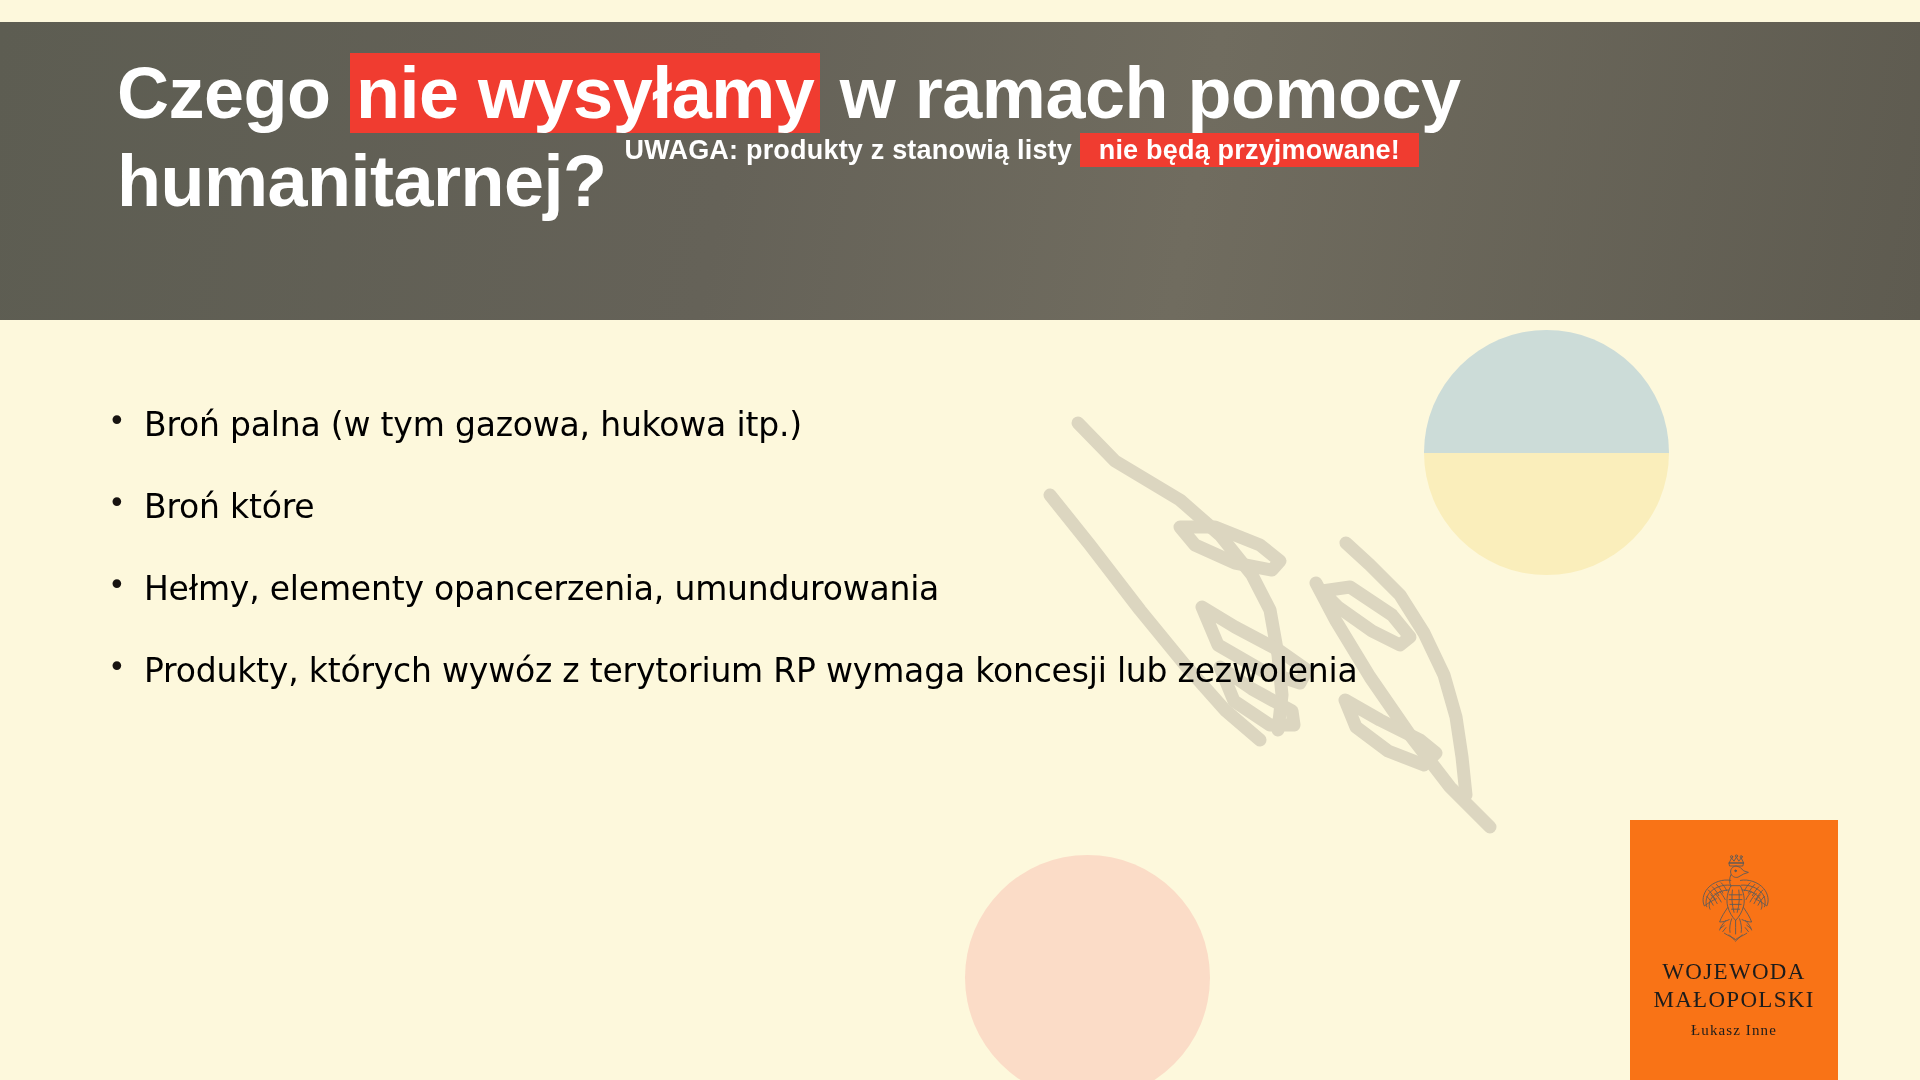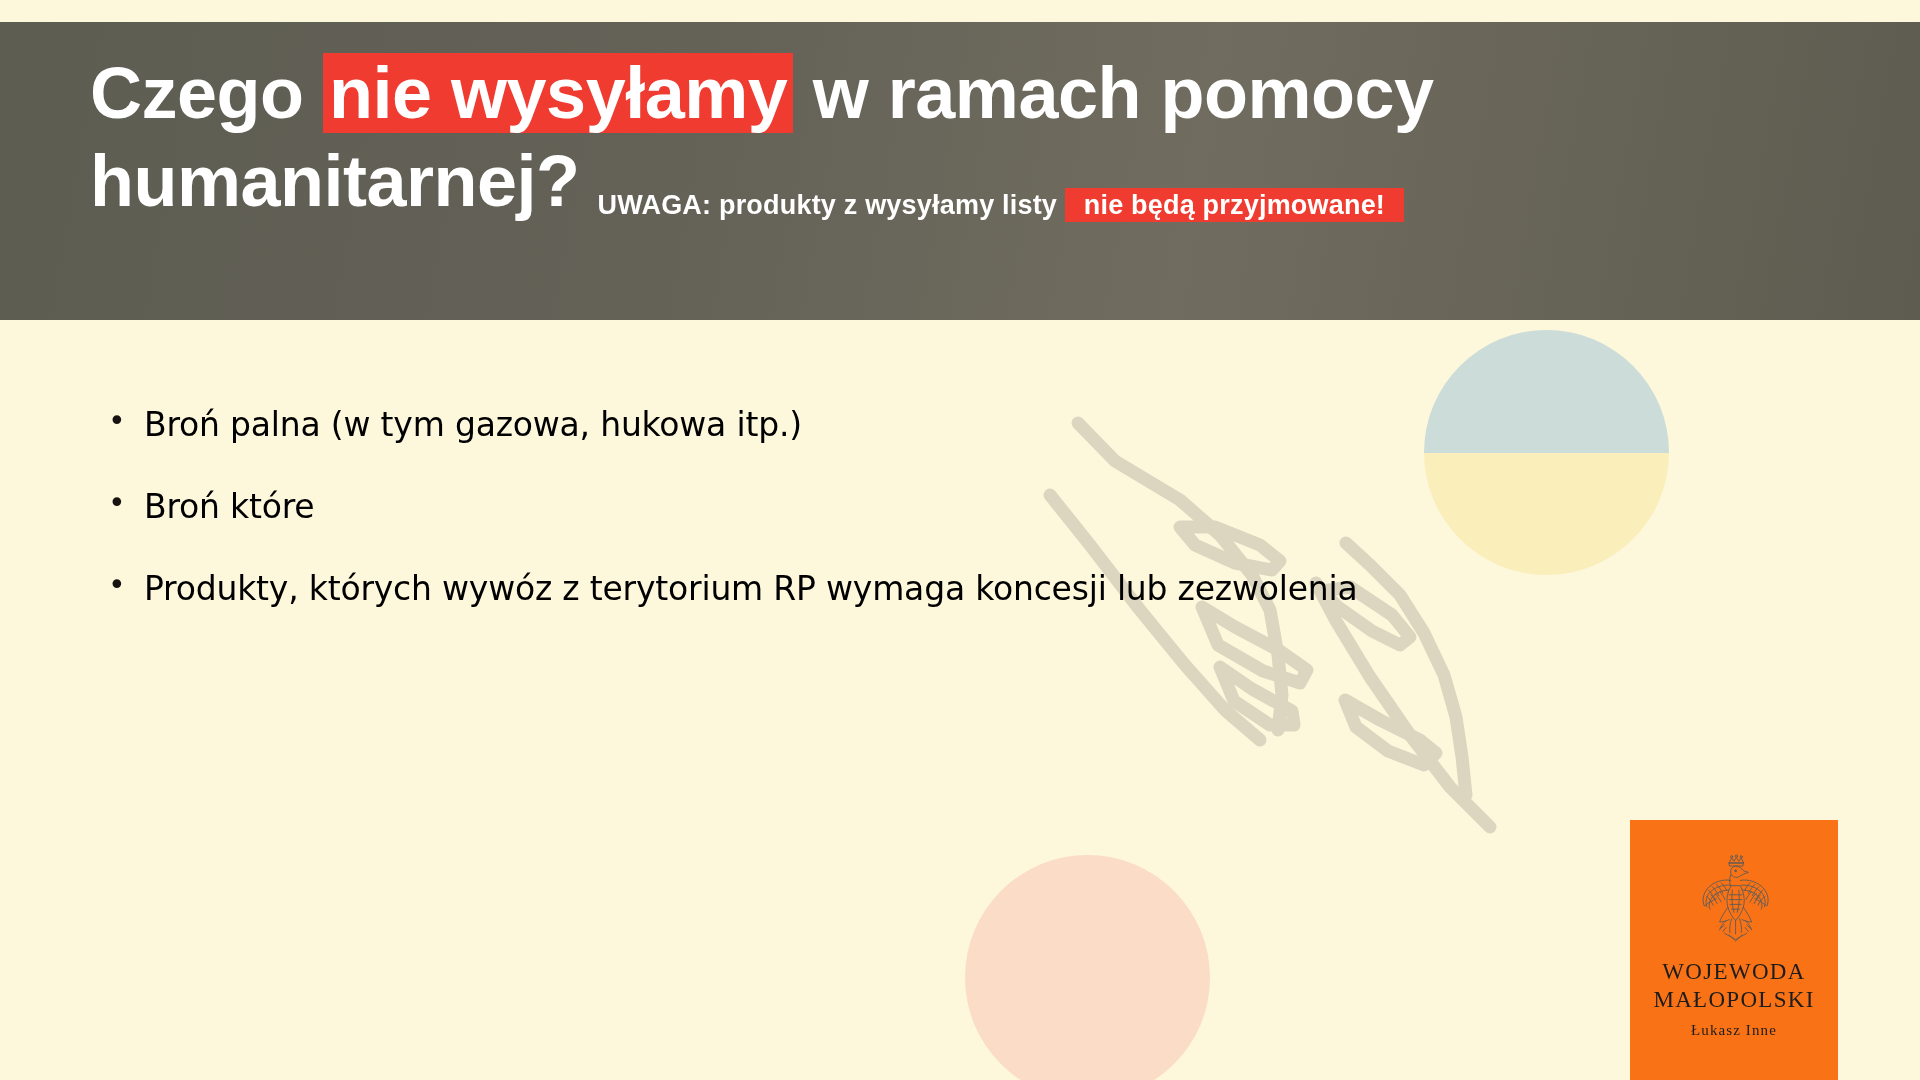--- a/index.html
+++ b/index.html
@@ -56,24 +56,25 @@
     left:90px;top:28px;
     width:1790px;
   }
   .title-line{
     color:#ffffff;
     font-weight:700;
     font-size:72px;
     line-height:1.22;
     letter-spacing:-0.5px;
     white-space:nowrap;
+    margin-left:27px;
   }
   .title-line.l2{
     display:flex;
-    align-items:flex-end;
+    align-items:flex-start;
     gap:18px;
   }
   .hl{
     background:#f03c30;
     color:#ffffff;
     padding:0 6px;
     box-decoration-break:clone;
     -webkit-box-decoration-break:clone;
   }
   .subtitle{
@@ -178,29 +179,30 @@
     </svg>
   </div>
 
   <div class="header">
     <div class="header-inner">
 
       <div class="title-line"><span>Czego </span><span class="hl">nie wysyłamy</span><span> w ramach pomocy</span></div>
 
       <div class="title-line l2">
         <span>humanitarnej?</span>
-        <span class="subtitle"><span>UWAGA: produkty z wysyłamy listy </span><span class="hl">nie będą przyjmowane!</span></span>
+        <span class="subtitle"><span>UWAGA: produkty z stanowią listy </span><span class="hl">nie będą przyjmowane!</span></span>
       </div>
 
     </div>
   </div>
 
   <ul class="bullets">
     <li><span>Broń palna (w tym gazowa, hukowa itp.)</span></li>
     <li><span>Broń które</span></li>
+    <li><span>Hełmy, elementy opancerzenia, umundurowania</span></li>
     <li><span>Produkty, których wywóz z terytorium RP wymaga koncesji lub zezwolenia</span></li>
   </ul>
 
   <div class="logo-box">
     <svg class="eagle" viewBox="0 0 120 120">
       <g fill="none" stroke="#5a5a5a" stroke-width="1.1" stroke-linecap="round" stroke-linejoin="round">
 
         <path d="M54 16 L57 10 L60 14 L63 9 L66 14 L69 10 L72 16 Z"></path>
         <circle cx="57" cy="8.5" r="1.4"></circle>
           <circle cx="63" cy="7.5" r="1.4"></circle>

